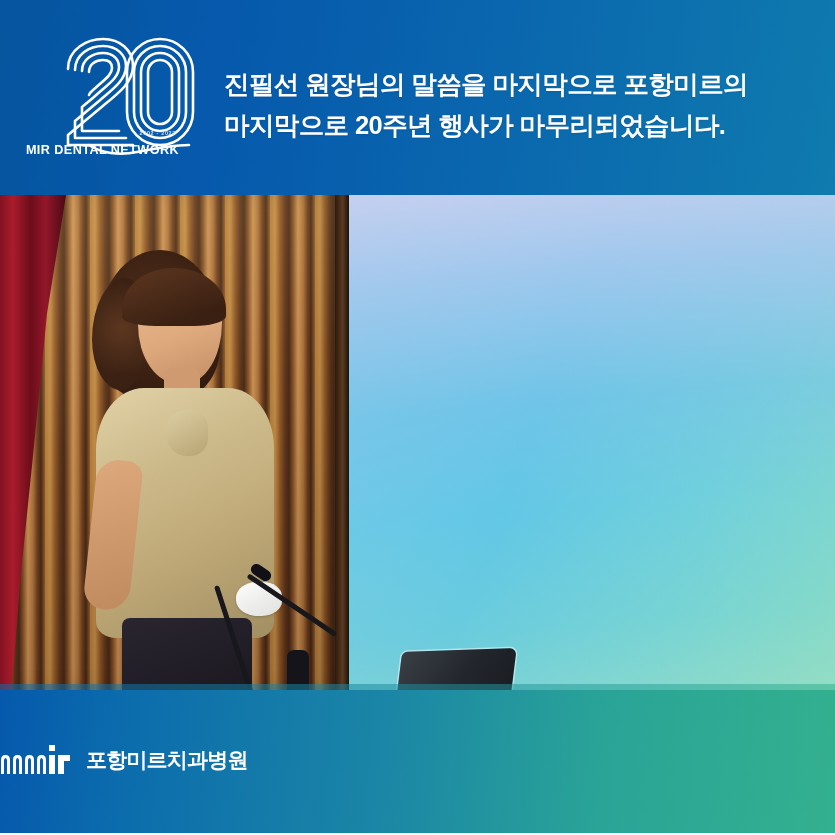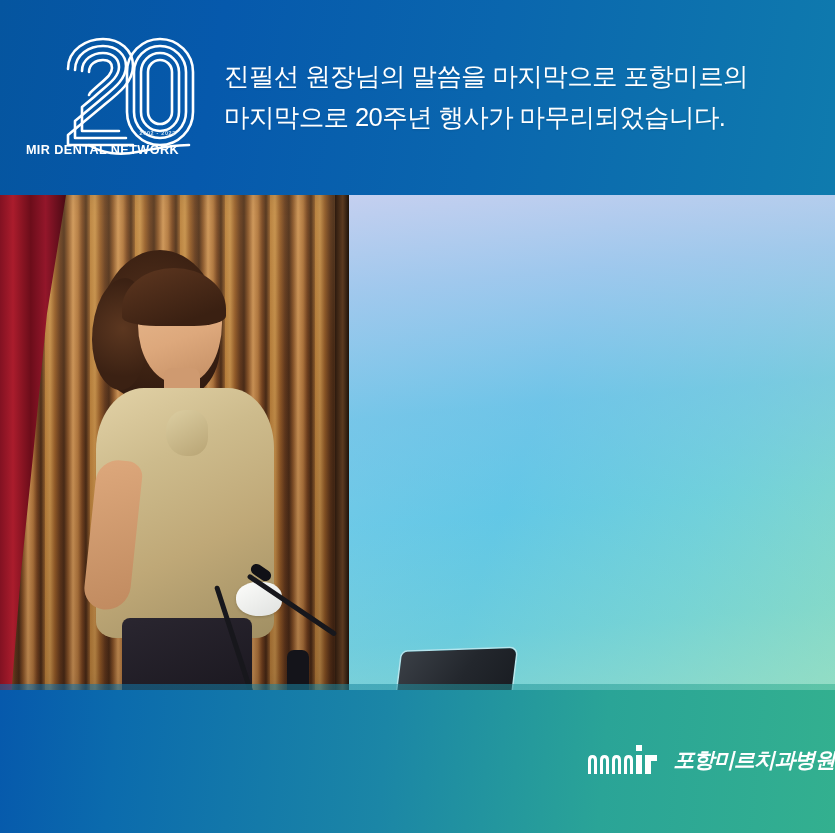--- a/index.html
+++ b/index.html
@@ -70,25 +70,25 @@
     letter-spacing: 0.45px;
     line-height: 1;
     white-space: nowrap;
     transform: scaleX(0.93);
   }
 
   
   .headline {
     position: absolute;
     left: 224px;
-    top: 56px;
+    top: 64px;
     width: 600px;
     color: #ffffff;
     font-size: 25.5px;
-    font-weight: 400;
+    font-weight: 700;
     line-height: 1.62;
     letter-spacing: -0.6px;
     text-shadow: 0 1px 2px rgba(0,0,0,0.10);
   }
   .headline .ln { display: block; white-space: nowrap; }
 
   
   .photo {
     position: absolute;
     left: 0;
@@ -262,22 +262,21 @@
   }
 
   
   .footer {
     position: absolute;
     left: 0; top: 690px;
     width: 835px; height: 143px;
     background: linear-gradient(95deg, #0659ac 0%, #0b6bad 14%, #1b86a6 46%, #2aa497 72%, #33b08f 100%);
     display: flex;
     align-items: center;
-    justify-content: flex-end;
-    font-style: italic;
+    justify-content: flex-start;
   }
   .footer-logo {
     display: flex;
     align-items: center;
     gap: 10px;
     transform: translateY(-2px);
   }
   .footer-mark svg { display: block; }
   .footer-name {
     color: #ffffff;

